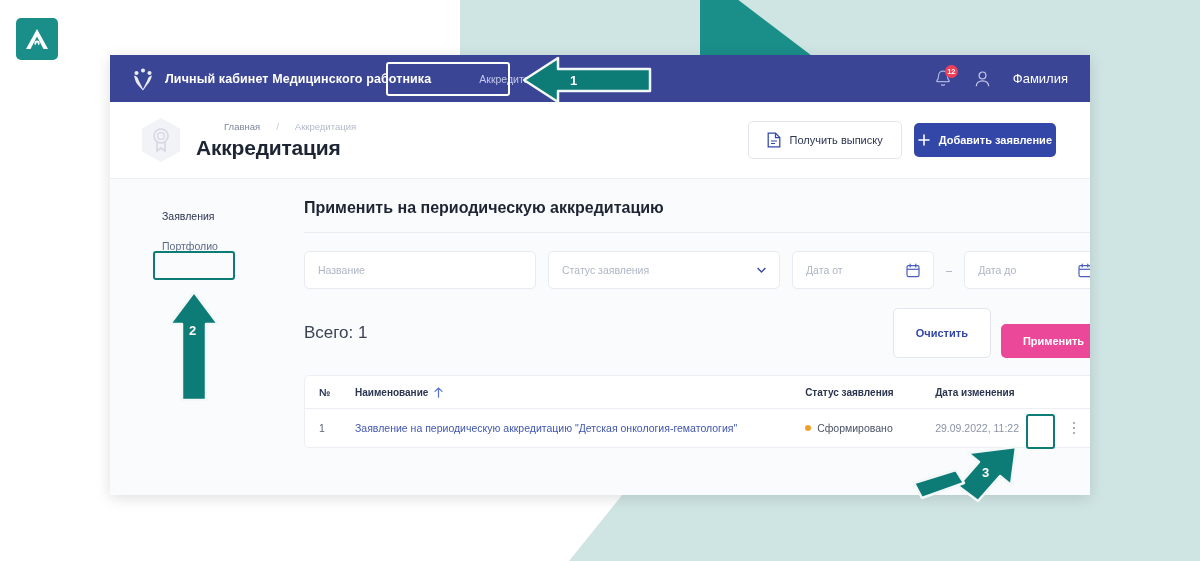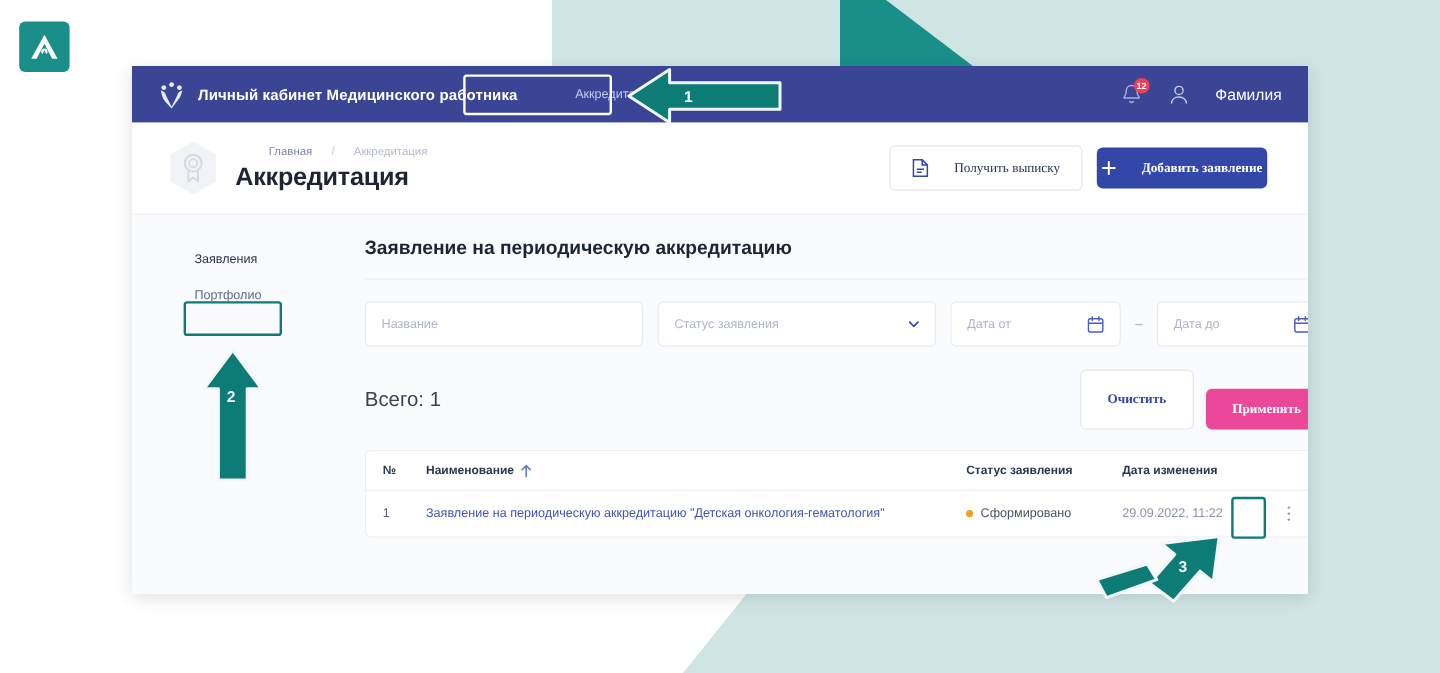--- a/index.html
+++ b/index.html
@@ -108,24 +108,24 @@
   }
   .head-texts { display: flex; flex-direction: column; gap: 4px; }
   .breadcrumb { display: flex; align-items: center; gap: 16px; font-size: 9.5px; margin-left: 28px; }
   .crumb-link { color: #7e879c; }
   .crumb-sep { color: #c4cad6; }
   .crumb-current { color: #b3bac7; }
   .page-title { font-size: 21px; font-weight: 700; color: #1d2433; letter-spacing: -.2px; }
 
   .head-actions { margin-left: auto; display: flex; align-items: center; gap: 12px; }
   .btn {
-    display: inline-flex; align-items: center; gap: 21px;
+    display: inline-flex; align-items: center; gap: 9px;
     border-radius: 5px; font-size: 11px; white-space: nowrap;
     cursor: pointer; border: none;
-    font-family: Liberation Serif, serif;
+    font-family: Liberation Sans, sans-serif;
   }
   .btn-outline {
     background: #fff; color: #2b3550;
     border: 1px solid #e3e6ed; padding: 10px 18px;
   }
   .btn-primary {
     background: #3247a8; color: #fff;
     padding: 11px 4px; font-weight: 600;
   }
 
@@ -320,21 +320,21 @@
   </div>
 
   <div class="content-row">
 
     <nav class="sidebar">
       <div class="side-item active">Заявления</div>
       <div class="side-item">Портфолио</div>
     </nav>
 
     <section class="main-pane">
-      <h2 class="section-title">Заявление на периодическую аккредитацию</h2>
+      <h2 class="section-title">Применить на периодическую аккредитацию</h2>
 
       <div class="filter-row">
         <div class="field f-name">
           <span>Название</span>
         </div>
         <div class="field f-status">
           <span>Статус заявления</span>
           <svg width="9" height="6" viewBox="0 0 9 6">
             <path d="M0.6 1 L4.5 5 L8.4 1" fill="none" stroke="#3247a8" stroke-width="1.3"></path>
           </svg>

